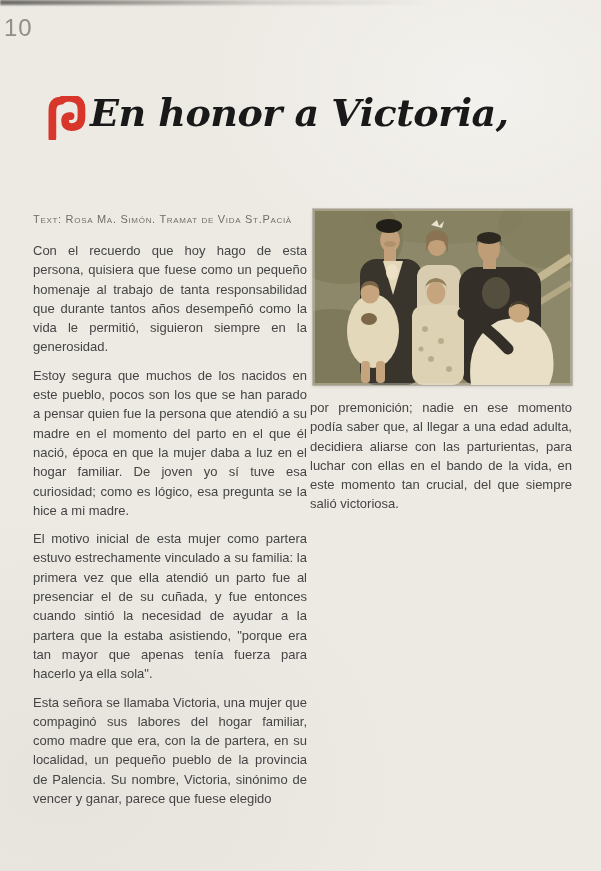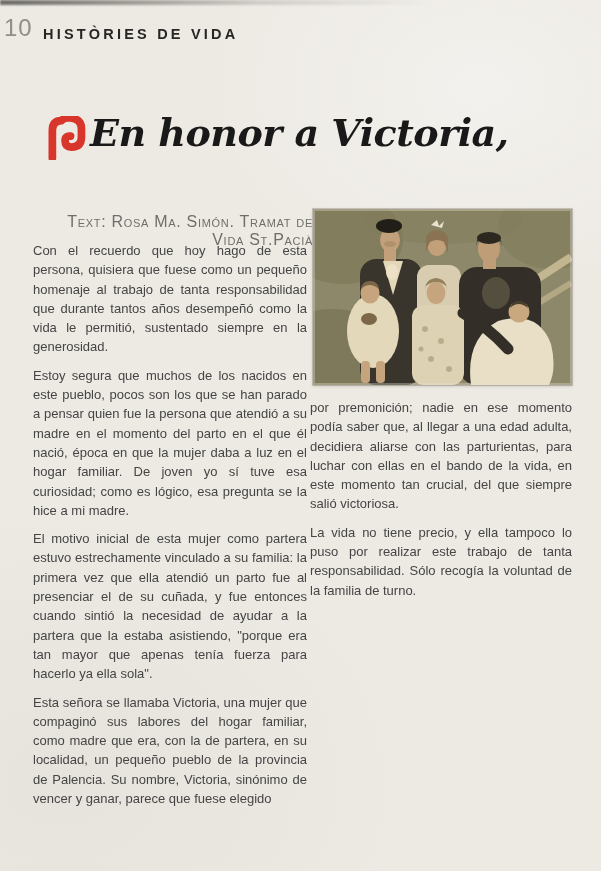--- a/index.html
+++ b/index.html
@@ -24,37 +24,37 @@
     position:absolute;left:4px;top:14px;
     font-size:24px;color:#8f8e89;letter-spacing:1px;
     font-family:"Liberation Sans", sans-serif;
   }
   .section-title{
     position:absolute;left:43px;top:26px;
     font-size:14.5px;font-weight:700;color:#262624;
     letter-spacing:3.2px;
   }
   .title-block{
-    position:absolute;left:46px;top:112px;width:540px;
+    position:absolute;left:46px;top:92px;width:540px;
   }
   .title-logo{
     position:absolute;left:0;top:4px;width:40px;height:44px;
   }
   .article-title{
     margin:0 0 0 44px;
     font-family:"DejaVu Serif", serif;
     font-style:italic;font-weight:700;
     font-size:38px;line-height:1.12;
     color:#191919;letter-spacing:-0.5px;
   }
   .article-title span{display:block;}
   .byline{
     position:absolute;left:33px;top:213px;width:280px;
-    font-size:16px;color:#6f6e68;
-    font-variant:small-caps;letter-spacing:0.7px;text-align:right;
+    font-size:11px;color:#6f6e68;
+    font-variant:small-caps;letter-spacing:0.7px;
   }
   .col{
     position:absolute;
     font-size:13px;line-height:1.485;color:#454545;
     text-align:justify;
   }
   .col p{margin:0 0 9px 0;}
   .col-left{left:33px;top:241px;width:274px;}
   .col-right{left:310px;top:398px;width:262px;}
   .photo{
@@ -66,37 +66,36 @@
 </style>
 </head>
 <body>
 
 <div class="page">
 
   <div class="scan-edge-top"></div>
 
   <div class="page-number">10</div>
 
-  <div class="section-title">HISTÒRIES DE VIDA</div>
 
   <div class="title-block">
     <span class="title-logo">
       <svg width="40" height="44" viewBox="0 0 44 48">
         <path d="M7,46 L7,16 Q7,5 17,5 Q20,1 27,2 Q39,3 39,14 L39,23 Q39,34 28,34 Q21,34 21,27 Q21,21 27,22" fill="none" stroke="#d8352b" stroke-width="8.5" stroke-linejoin="round" stroke-linecap="round"></path>
       </svg>
     </span>
     <h1 class="article-title">
       <span>En honor a Victoria,</span>
     </h1>
   </div>
 
   <div class="byline">Text: Rosa Ma. Simón. Tramat de Vida St.Pacià</div>
 
   <div class="col col-left">
-    <p>Con el recuerdo que hoy hago de esta persona, quisiera que fuese como un pequeño homenaje al trabajo de tanta responsabilidad que durante tantos años desempeñó como la vida le permitió, sustentado siempre en la generosidad.</p>
+    <p>Con el recuerdo que hoy hago de esta persona, quisiera que fuese como un pequeño homenaje al trabajo de tanta responsabilidad que durante tantos años desempeñó como la vida le permitió, siguieron siempre en la generosidad.</p>
     <p>Estoy segura que muchos de los nacidos en este pueblo, pocos son los que se han parado a pensar quien fue la persona que atendió a su madre en el momento del parto en el que él nació, época en que la mujer daba a luz en el hogar familiar. De joven yo sí tuve esa curiosidad; como es lógico, esa pregunta se la hice a mi madre.</p>
     <p>El motivo inicial de esta mujer como partera estuvo estrechamente vinculado a su familia: la primera vez que ella atendió un parto fue al presenciar el de su cuñada, y fue entonces cuando  sintió la necesidad de ayudar a la partera que la estaba asistiendo, "porque era tan mayor que apenas tenía fuerza para hacerlo ya ella sola".</p>
     <p>Esta señora se llamaba Victoria, una mujer que compaginó sus labores del hogar familiar, como madre que era, con la de partera, en su localidad, un pequeño pueblo de la provincia de Palencia. Su nombre, Victoria, sinónimo de vencer y ganar, parece que fuese elegido</p>
   </div>
 
   <div class="photo">
     <svg width="259" height="176" viewBox="0 0 259 176">
 
       <rect x="0" y="0" width="259" height="176" fill="#8d8869"></rect>
       <ellipse cx="30" cy="30" rx="60" ry="45" fill="#77724f" opacity="0.5"></ellipse>
@@ -147,16 +146,15 @@
       <ellipse cx="206" cy="103" rx="10.5" ry="10.5" fill="#c9a77f"></ellipse>
       <path d="M197,99 Q199,92 206,92 Q213,92 215,99 Q210,95 206,95 Q201,95 197,99 Z" fill="#4a3e2e"></path>
       <path d="M150,104 Q175,118 195,140" stroke="#332f28" stroke-width="11" fill="none" stroke-linecap="round"></path>
 
       <rect x="1" y="1" width="257" height="174" fill="none" stroke="#e7e2d2" stroke-width="2" opacity="0.35"></rect>
     </svg>
   </div>
 
   <div class="col col-right">
     <p>por premonición; nadie en ese momento podía saber que, al llegar a una edad adulta, decidiera aliarse con las parturientas, para luchar con ellas en el bando de la vida, en este momento tan crucial, del que siempre salió victoriosa.</p>
-    <p>La vida no tiene precio, y ella tampoco lo puso por realizar este trabajo de tanta responsabilidad. Sólo recogía la voluntad de la familia de turno.</p>
   </div>
 
 </div>
 
 </body></html>

